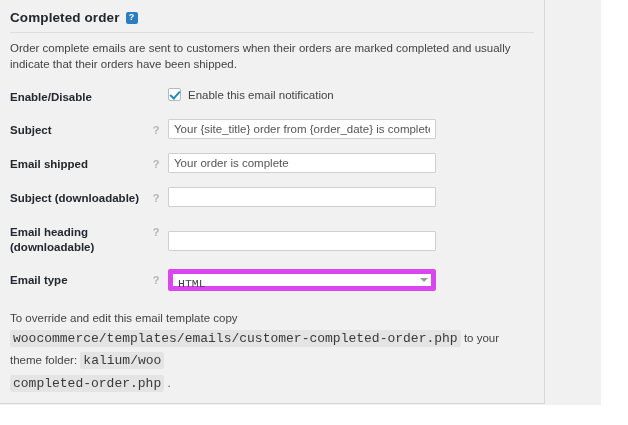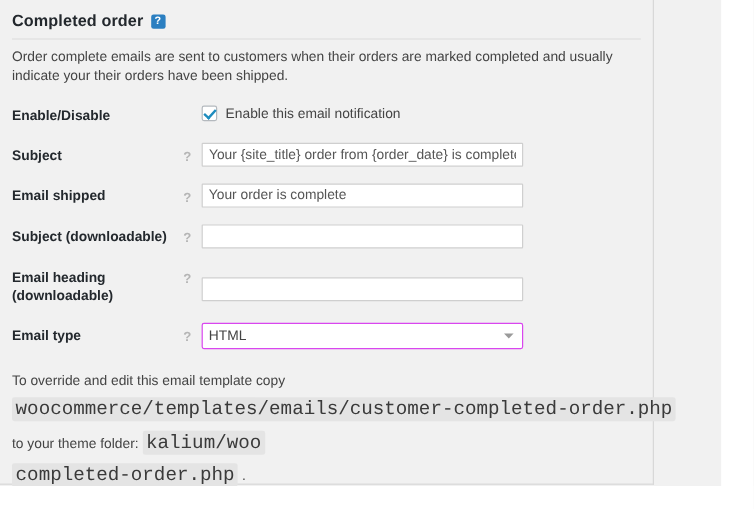--- a/index.html
+++ b/index.html
@@ -167,23 +167,23 @@
   }
   .select-wrap {
     position: relative;
     width: 268px;
   }
   select.select-field,
   .select-fake {
     width: 268px;
     height: 22px;
     box-sizing: border-box;
-    border: 1px solid #d946ef;
-    background: #ffffff;
-    font-family: Liberation Sans, sans-serif;
+    border: 5px solid #d946ef;
+    background: #ffffff;
+    font-family: Liberation Mono, monospace;
     font-size: 11.5px;
     color: #444;
     padding: 2px 22px 2px 5px;
     border-radius: 2px;
     line-height: 16px;
     appearance: none;
     -webkit-appearance: none;
     outline: none;
   }
   .select-arrow {
@@ -208,21 +208,21 @@
   .template-text {
     font-size: 11.5px;
     color: #444;
     line-height: 1.7;
     margin: 0 0 16px 0;
     max-width: 585px;
   }
   code.path {
     background: #e4e4e4;
     font-family: "Liberation Mono", monospace;
-    font-size: 16px;
+    font-size: 13px;
     color: #3a3a3a;
     padding: 1px 3px;
     border-radius: 2px;
     white-space: nowrap;
   }
   .btn-primary {
     display: inline-block;
     background: #1e7eb6;
     border: 1px solid #176a9c;
     color: #ffffff;
@@ -240,21 +240,21 @@
 
 <div class="page">
   <div class="content">
 
     <div class="section-title-row">
       <span class="section-title">Completed order</span>
       <span class="help-badge">?</span>
     </div>
     <hr class="hr">
 
-    <p class="description">Order complete emails are sent to customers when their orders are marked completed and usually indicate your their orders have been shipped.</p>
+    <p class="description">Order complete emails are sent to customers when their orders are marked completed and usually indicate that their orders have been shipped.</p>
 
     <div class="form-table">
 
       <div class="row">
         <div class="label-cell">Enable/Disable</div>
         <div class="help-cell"></div>
         <div class="field-cell">
           <div class="checkbox-line">
             <span class="cb"></span>
             <span class="cb-label">Enable this email notification</span>

